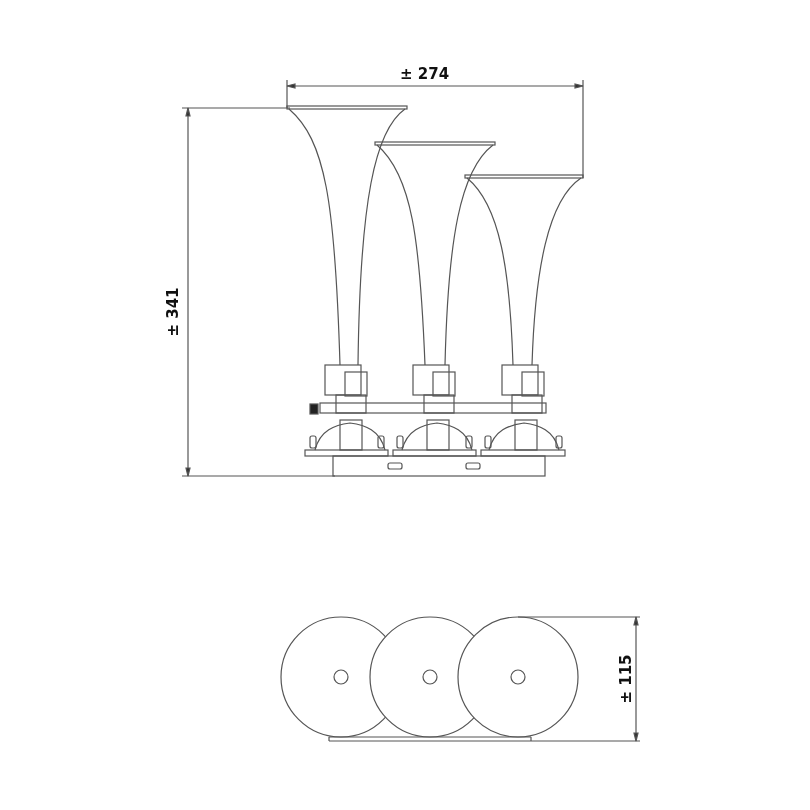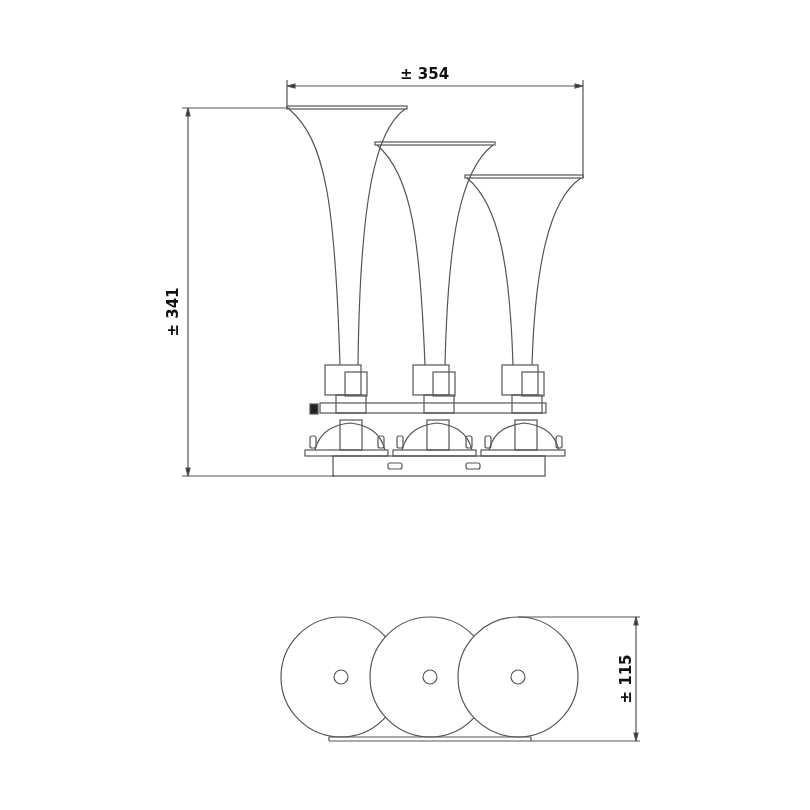--- a/index.html
+++ b/index.html
@@ -103,15 +103,15 @@
     <g>
       <line x1="518" y1="617" x2="640" y2="617"></line>
       <line x1="531" y1="741" x2="640" y2="741"></line>
       <line x1="636" y1="617" x2="636" y2="741"></line>
       <polygon points="636,617 634,625 638,625" fill="#333"></polygon>
       <polygon points="636,741 634,733 638,733" fill="#333"></polygon>
     </g>
   </g>
 </svg>
 
-<div class="lbl" style="left:400px;top:65px;">± 354</div>
+<div class="lbl" style="left:400px;top:65px;">± 274</div>
 <div class="lbl vert" style="left:148px;top:303px;">± 341</div>
 <div class="lbl vert" style="left:601px;top:670px;">± 115</div>
 
 </body></html>

